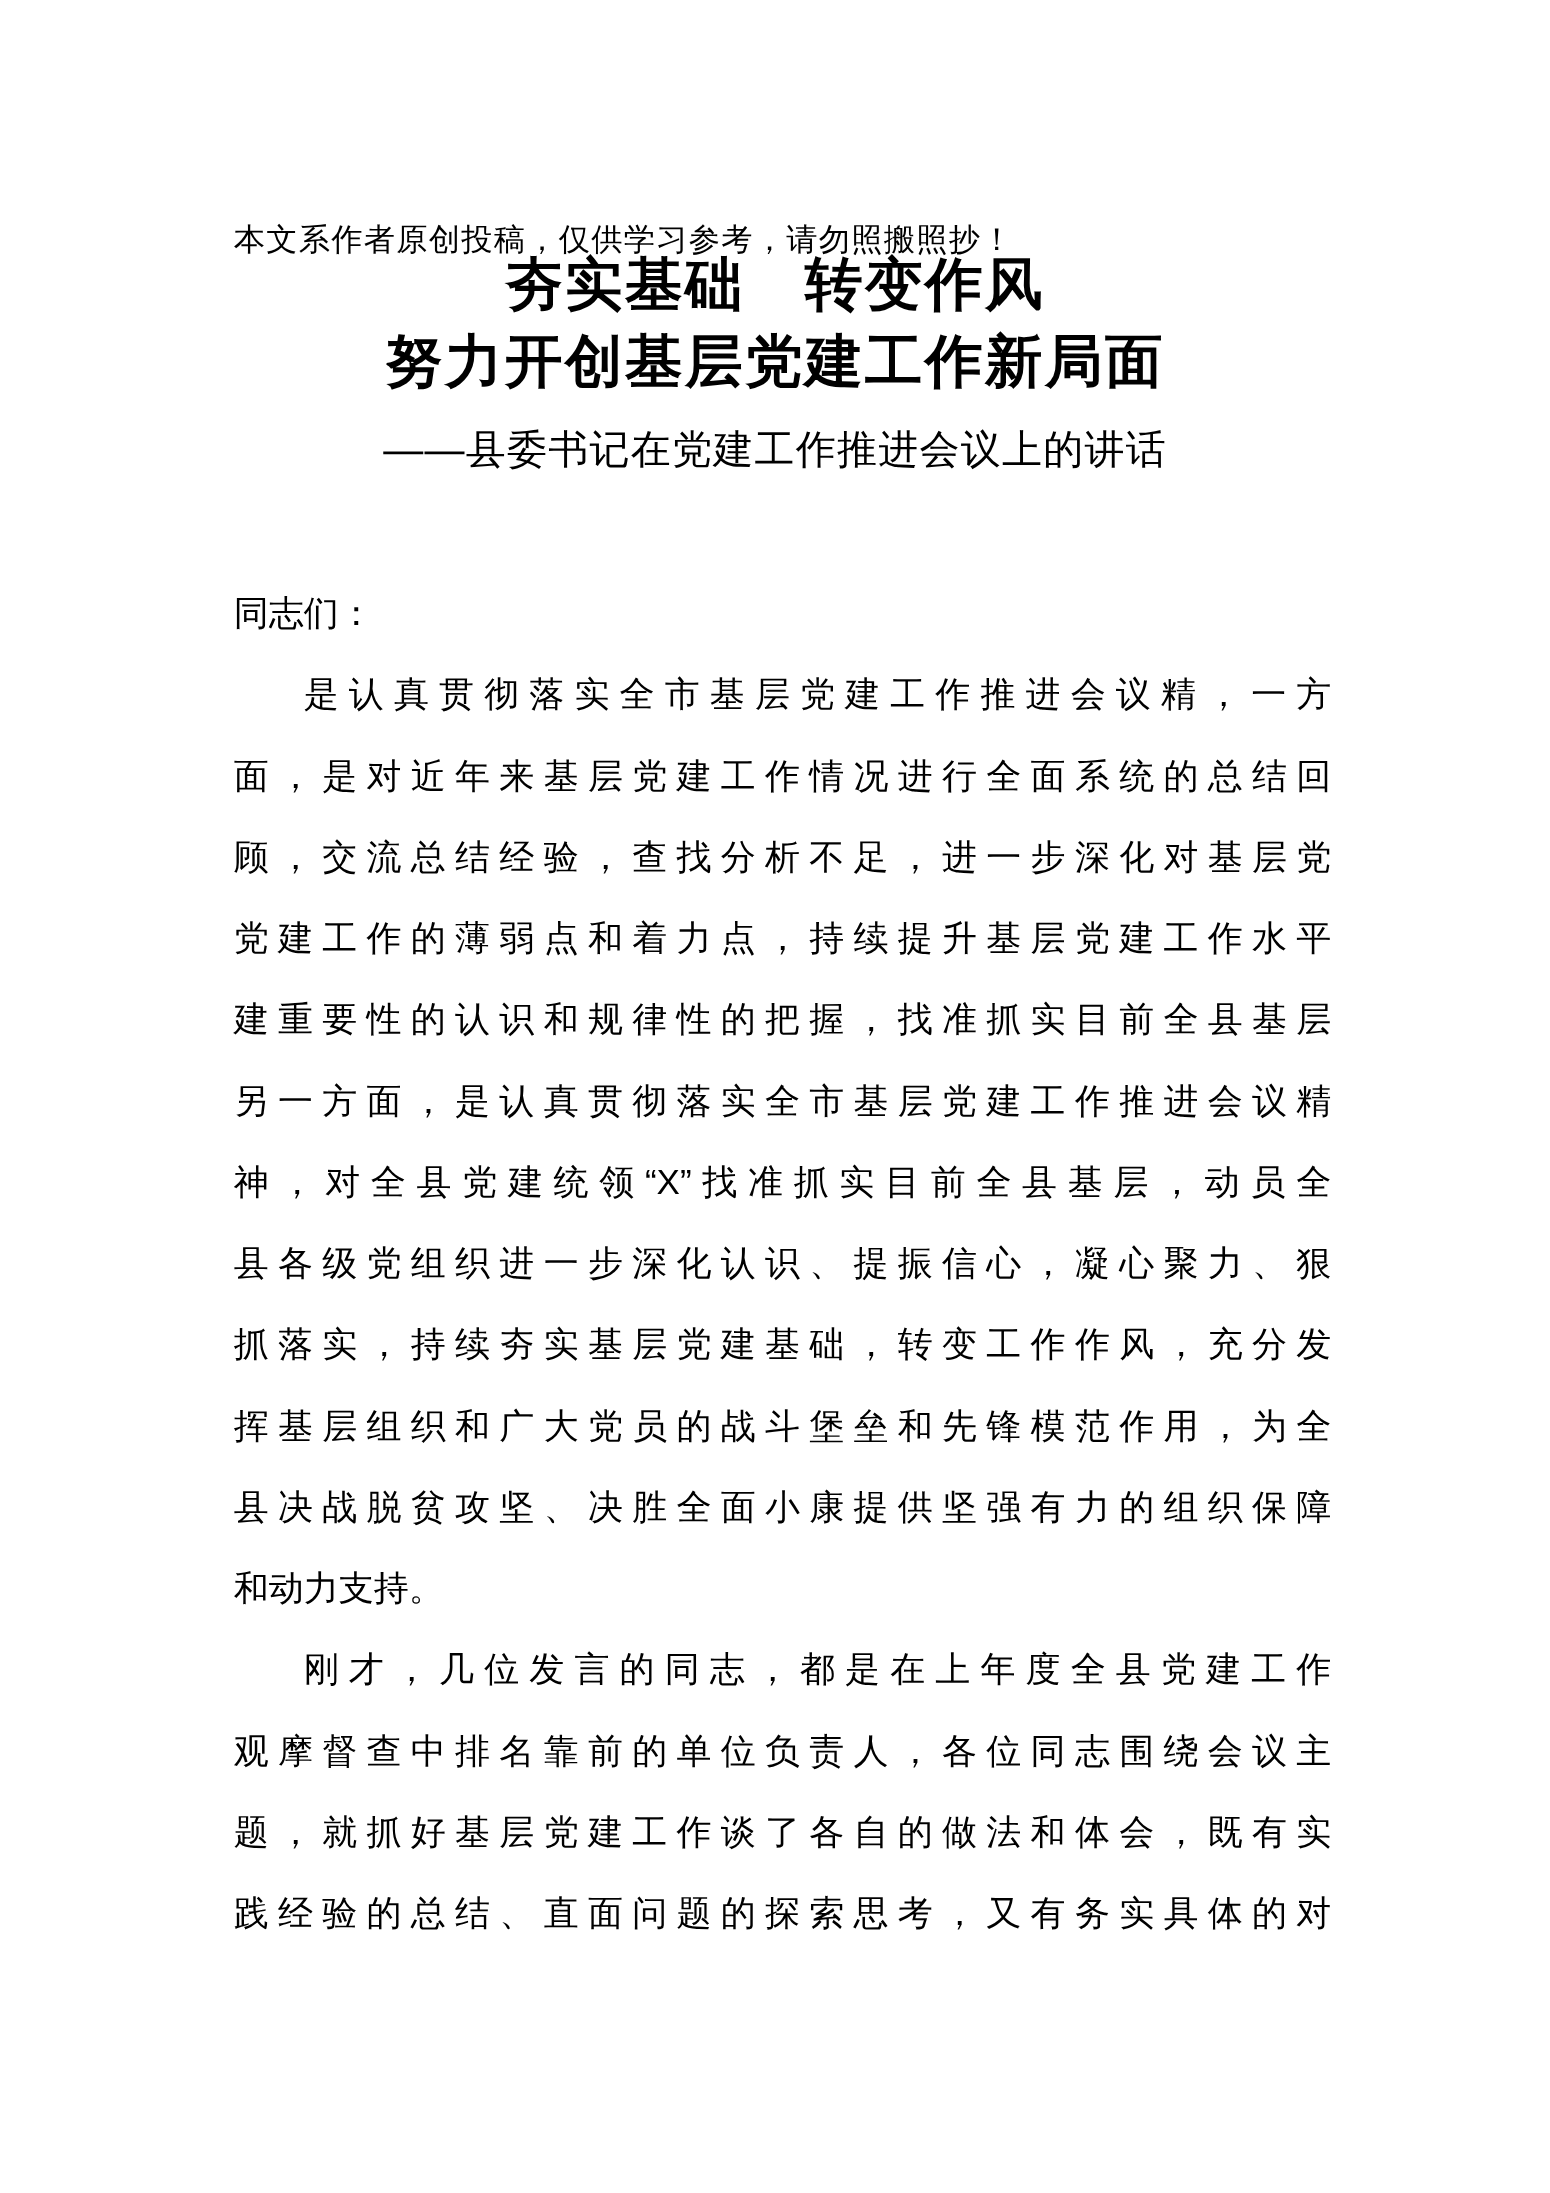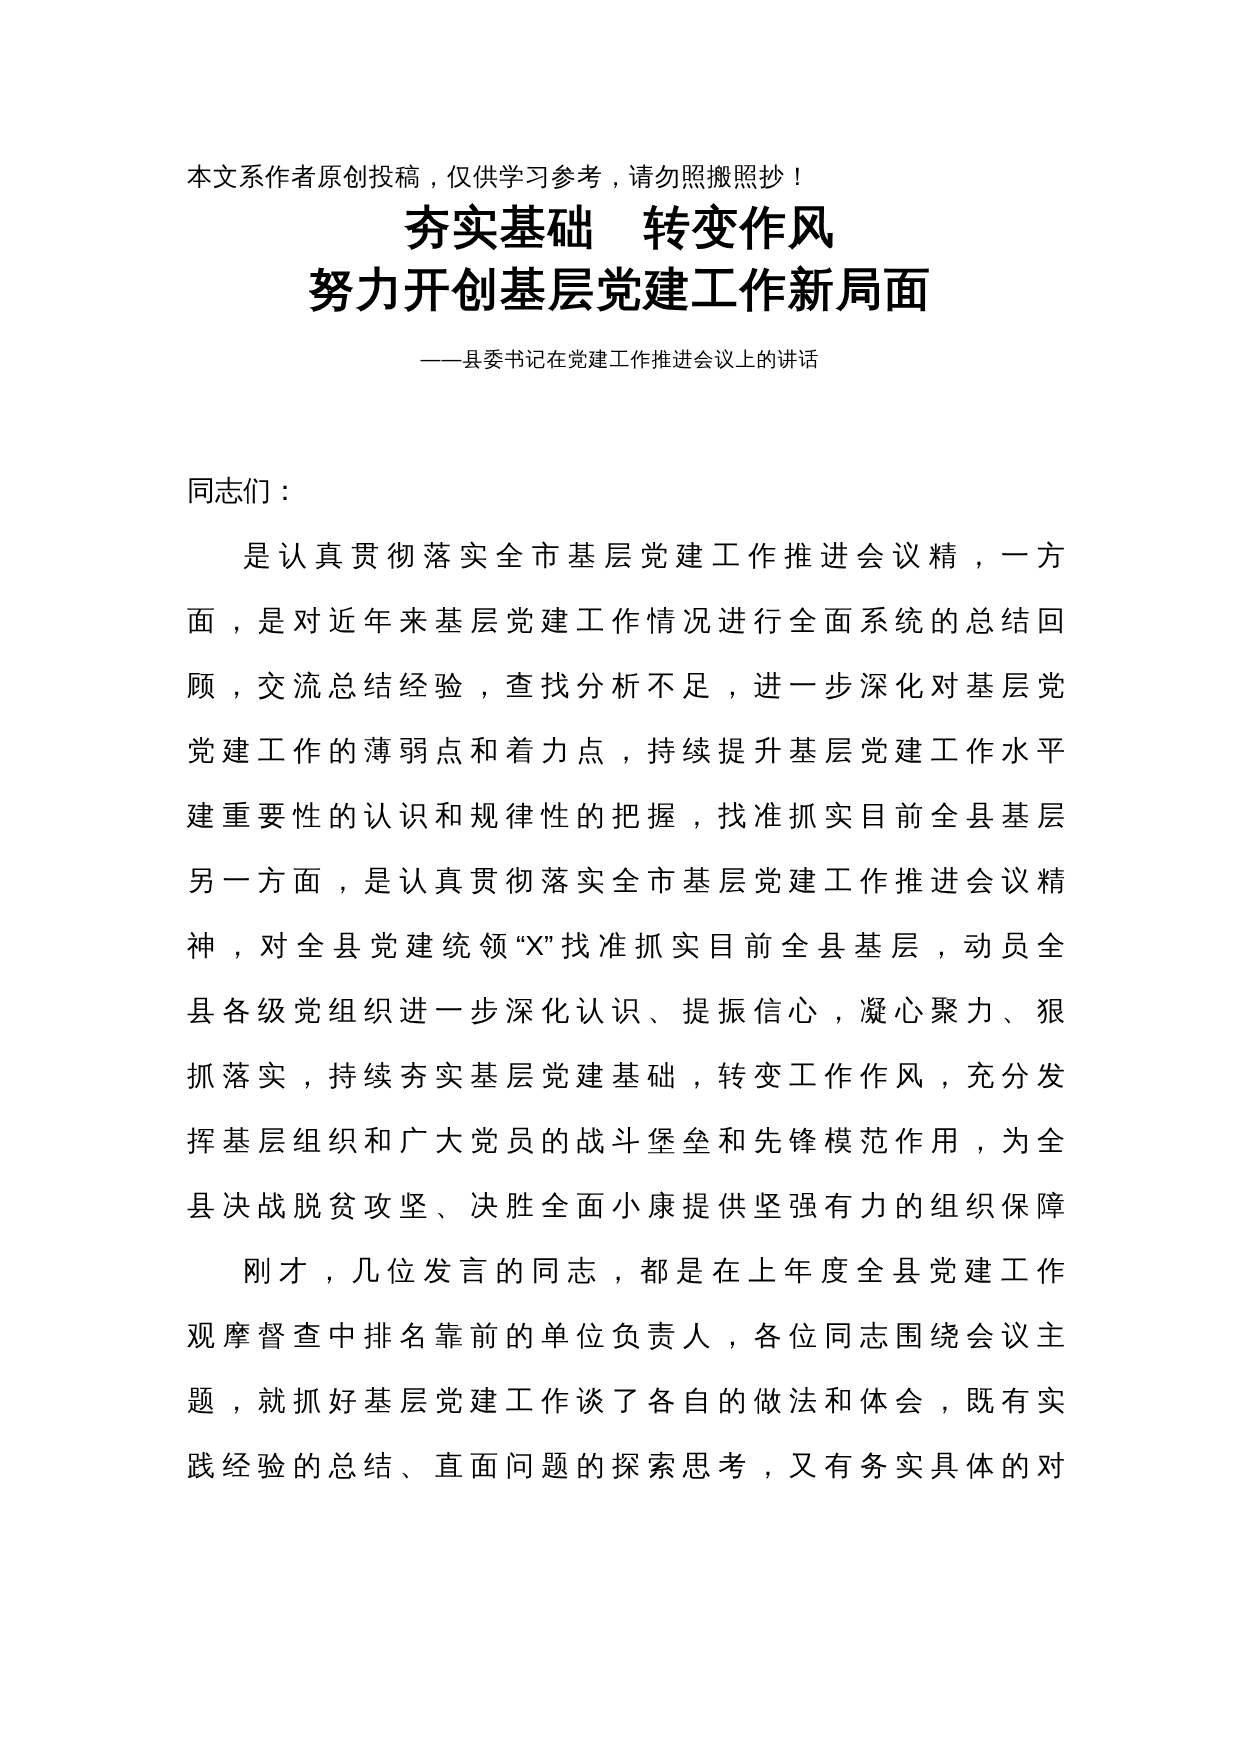--- a/index.html
+++ b/index.html
@@ -12,21 +12,21 @@
     width: 1240px;
     height: 1754px;
     background: #ffffff;
     color: #000000;
     font-family: "Liberation Sans", "DejaVu Sans", sans-serif;
     overflow: hidden;
   }
   .disclaimer {
     position: absolute;
     left: 187px;
-    top: 160px;
+    top: 176px;
     font-size: 25px;
     line-height: 32px;
     letter-spacing: 1px;
     white-space: nowrap;
   }
   .title-block {
     position: absolute;
     left: 0;
     width: 1240px;
     top: 196px;
@@ -35,21 +35,21 @@
     line-height: 62px;
     font-weight: 700;
     letter-spacing: 2px;
   }
   .subtitle {
     position: absolute;
     left: 0;
     width: 1240px;
     top: 338px;
     text-align: center;
-    font-size: 20px;
+    font-size: 32px;
     line-height: 42px;
     letter-spacing: 1px;
   }
   .body-text {
     position: absolute;
     left: 187px;
     width: 878px;
     top: 458px;
     font-size: 28px;
     line-height: 65px;
@@ -89,20 +89,21 @@
       <div class="bline">面，是对近年来基层党建工作情况进行全面系统的总结回</div>
       <div class="bline">顾，交流总结经验，查找分析不足，进一步深化对基层党</div>
       <div class="bline">党建工作的薄弱点和着力点，持续提升基层党建工作水平</div>
       <div class="bline">建重要性的认识和规律性的把握，找准抓实目前全县基层</div>
       <div class="bline">另一方面，是认真贯彻落实全市基层党建工作推进会议精</div>
       <div class="bline">神，对全县党建统领“X”找准抓实目前全县基层，动员全</div>
       <div class="bline">县各级党组织进一步深化认识、提振信心，凝心聚力、狠</div>
       <div class="bline">抓落实，持续夯实基层党建基础，转变工作作风，充分发</div>
       <div class="bline">挥基层组织和广大党员的战斗堡垒和先锋模范作用，为全</div>
       <div class="bline">县决战脱贫攻坚、决胜全面小康提供坚强有力的组织保障</div>
+      <div class="bline noj">和动力支持。</div>
     </div>
 
     <div>
       <div class="bline first">刚才，几位发言的同志，都是在上年度全县党建工作</div>
       <div class="bline">观摩督查中排名靠前的单位负责人，各位同志围绕会议主</div>
       <div class="bline">题，就抓好基层党建工作谈了各自的做法和体会，既有实</div>
       <div class="bline">践经验的总结、直面问题的探索思考，又有务实具体的对</div>
     </div>
 
   </div>

